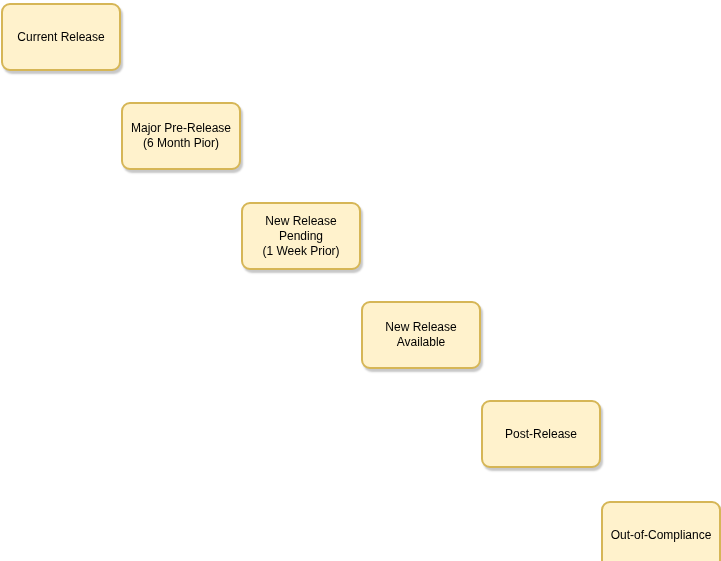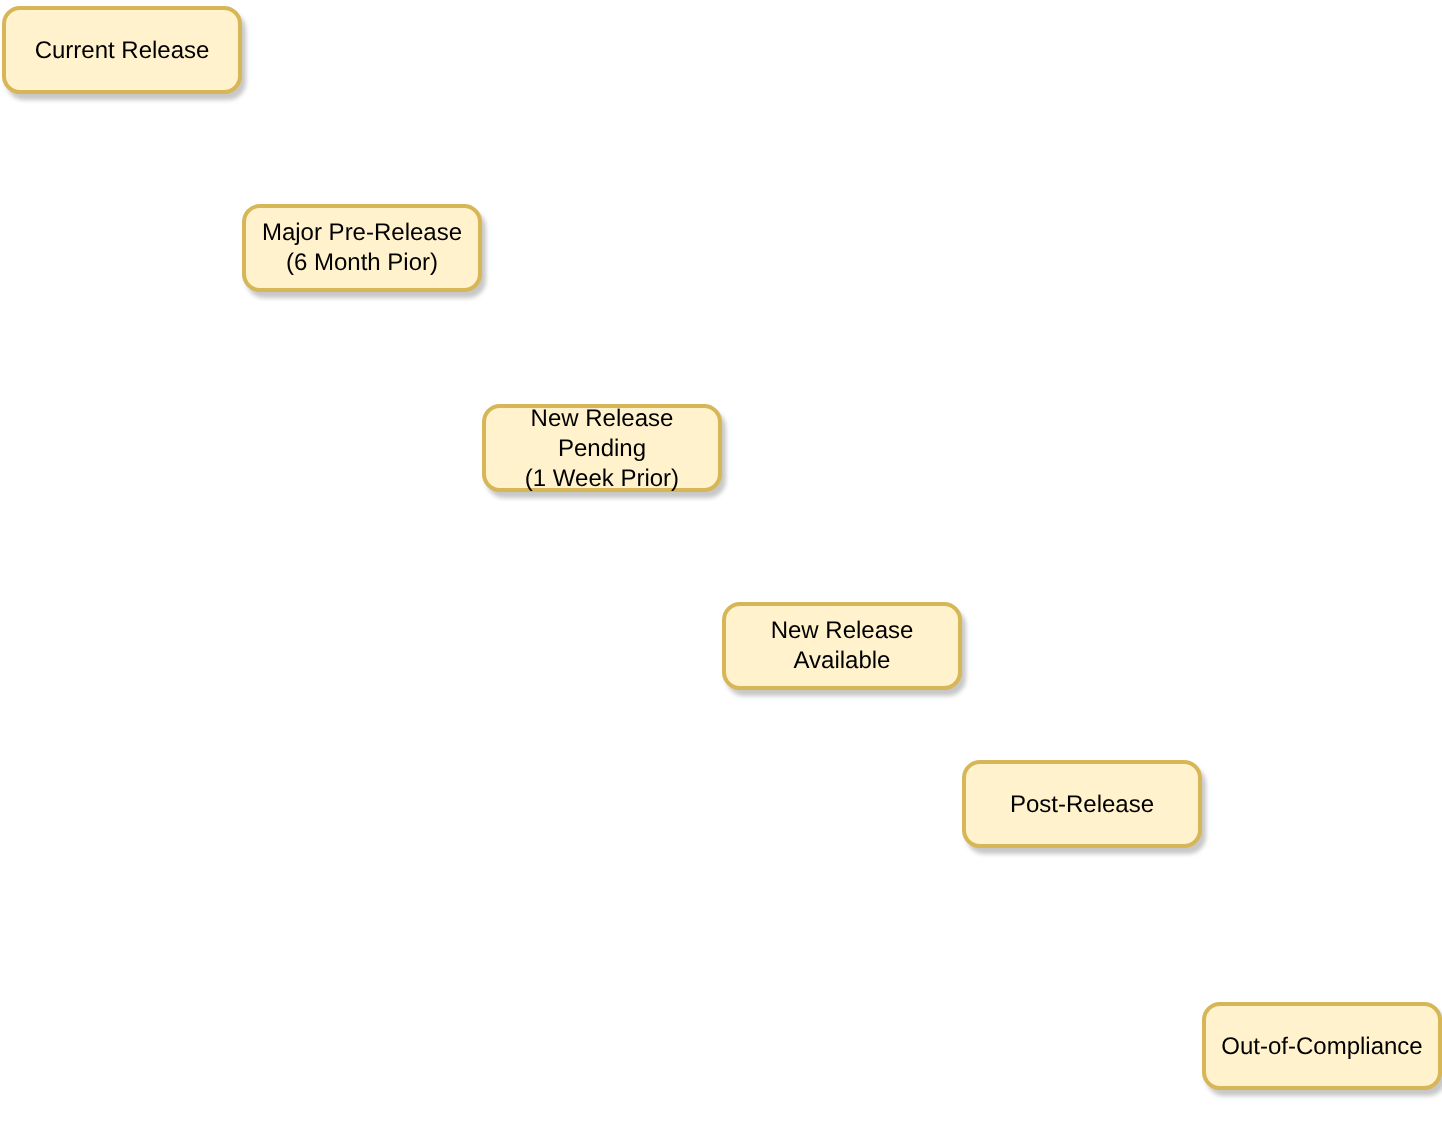--- a/index.html
+++ b/index.html
@@ -11,21 +11,21 @@
     position: relative;
     width: 721px;
     height: 561px;
     background: #ffffff;
     overflow: hidden;
     font-family: "Liberation Sans", "DejaVu Sans", sans-serif;
   }
   .node {
     position: absolute;
     width: 120px;
-    height: 44px;
+    height: 68px;
     box-sizing: border-box;
     background: #FFF2CC;
     border: 2px solid #D6B656;
     border-radius: 9px;
     box-shadow: 2px 3px 2px rgba(0, 0, 0, 0.22);
     display: flex;
     align-items: center;
     justify-content: center;
     text-align: center;
   }
@@ -34,21 +34,21 @@
     line-height: 15px;
     color: #000000;
     white-space: pre-line;
     padding: 0 2px;
   }
   
   .n1 { left: 1px;   top: 3px;   }
   .n2 { left: 121px; top: 102px; }
   .n3 { left: 241px; top: 202px; }
   .n4 { left: 361px; top: 301px; }
-  .n5 { left: 481px; top: 380px; }
+  .n5 { left: 481px; top: 400px; }
   .n6 { left: 601px; top: 501px; }
 </style>
 </head>
 <body>
 
 <div class="canvas">
 
   <div class="node n1">
     <span class="node-label">Current Release</span>
   </div>

